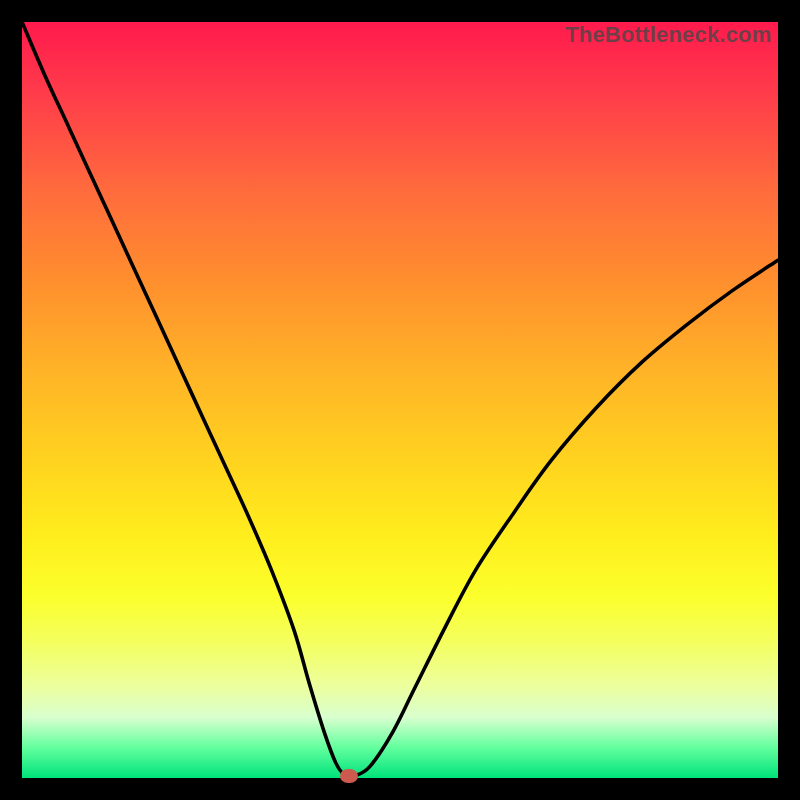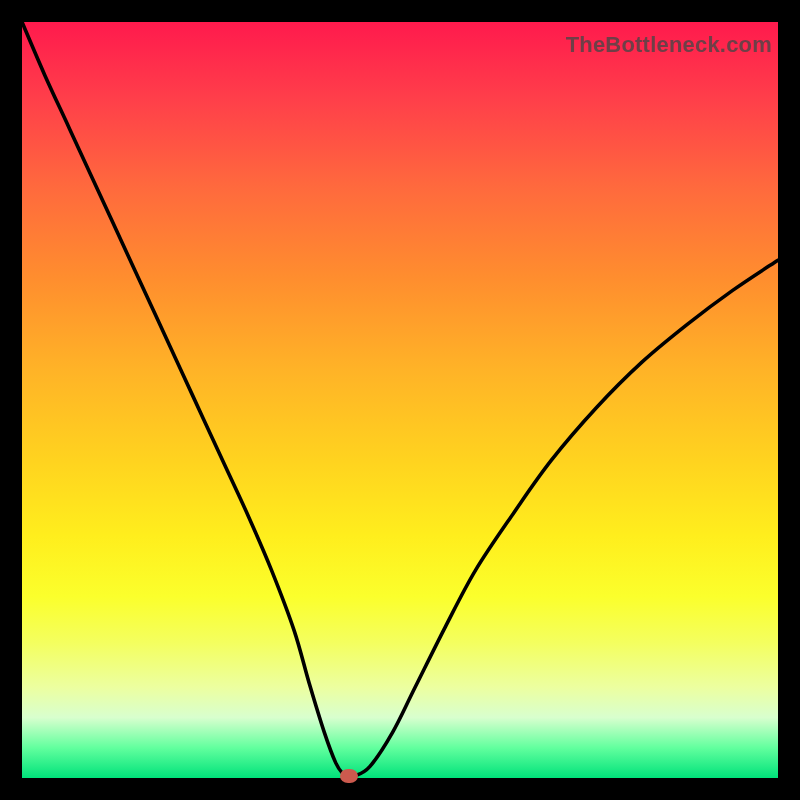--- a/index.html
+++ b/index.html
@@ -34,21 +34,20 @@
   .watermark {
     position: absolute;
     top: 0px;
     right: 6px;
     font-family: Arial, Helvetica, sans-serif;
     font-size: 22px;
     font-weight: 600;
     color: rgba(70,70,70,0.78);
     letter-spacing: 0.2px;
     user-select: none;
-    margin-top: 10px;
   }
   .curve {
     position: absolute;
     left: 0; top: 0;
     width: 756px;
     height: 756px;
     overflow: visible;
   }
   .marker {
     position: absolute;

